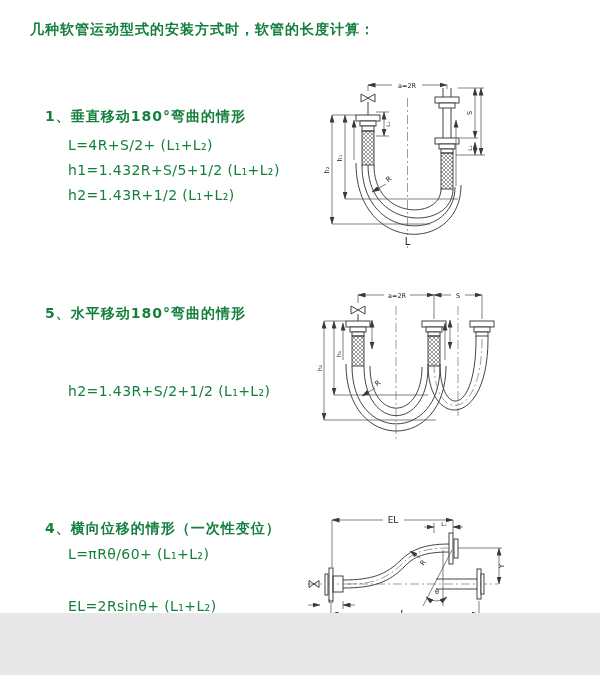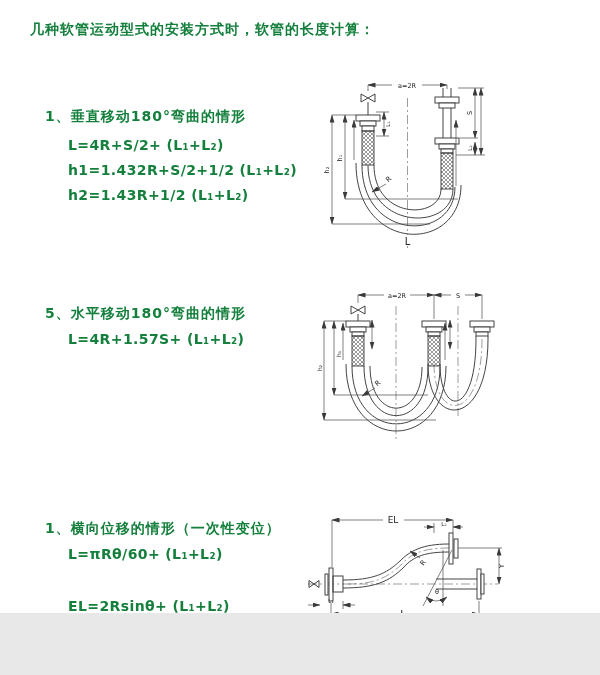--- a/index.html
+++ b/index.html
@@ -8,39 +8,39 @@
     font-family:"DejaVu Sans","Liberation Sans",sans-serif;color:#15803d;overflow:hidden;
   }
   .doc-title{
     position:absolute;left:30px;top:21px;font-size:14px;font-weight:bold;
     letter-spacing:1px;white-space:nowrap;
   }
   .sec-heading{
     position:absolute;font-size:14px;font-weight:bold;letter-spacing:1px;white-space:nowrap;
   }
   .formula{
-    position:absolute;font-size:14px;font-weight:bold;letter-spacing:0.4px;white-space:nowrap;
+    position:absolute;font-size:14px;font-weight:normal;letter-spacing:0.4px;white-space:nowrap;
   }
   svg{position:absolute;}
   svg text{font-family:"DejaVu Sans","Liberation Sans",sans-serif;fill:#222;}
   .dl{stroke:#4a4a4a;stroke-width:0.7;fill:none;}          
   .ol{stroke:#3a3a3a;stroke-width:0.95;fill:none;}          
   .fl{stroke:#3a3a3a;stroke-width:0.95;fill:#ffffff;}       
   .cl{stroke:#5a5a5a;stroke-width:0.6;fill:none;stroke-dasharray:9 3 2 3;} 
 </style>
 </head>
 <body>
 
 <div class="page">
 
   <div class="doc-title">几种软管运动型式的安装方式时，软管的长度计算：</div>
 
   <div class="sec-heading" style="left:45px;top:108px">1、垂直移动180°弯曲的情形</div>
   <div class="formula" style="left:68px;top:137px">L=4R+S/2+ (L₁+L₂)</div>
-  <div class="formula" style="left:68px;top:162px">h1=1.432R+S/2+1/2 (L₁+L₂)</div>
+  <div class="formula" style="left:68px;top:162px">h1=1.432R+S/5+1/2 (L₁+L₂)</div>
   <div class="formula" style="left:68px;top:187px">h2=1.43R+1/2 (L₁+L₂)</div>
 
   <svg style="left:310px;top:68px" width="285" height="195" viewBox="0 0 285 195">
     <defs>
       <marker id="ae1" markerUnits="userSpaceOnUse" markerWidth="8" markerHeight="5" refX="7.5" refY="2.5" orient="auto">
         <path d="M0,0 L8,2.5 L0,5 z" fill="#3a3a3a"></path>
         </marker>
       <marker id="as1" markerUnits="userSpaceOnUse" markerWidth="8" markerHeight="5" refX="0.5" refY="2.5" orient="auto">
         <path d="M8,0 L0,2.5 L8,5 z" fill="#3a3a3a"></path>
         </marker>
@@ -124,21 +124,21 @@
     <g>
       <line class="dl" x1="76" y1="116" x2="62" y2="124" marker-end="url(#ae1)"></line>
       <text font-size="7" text-anchor="middle" transform="rotate(-40 80 113)" x="80" y="113">R</text>
     </g>
 
     <rect x="93" y="167" width="10" height="11" fill="#ffffff"></rect>
     <text x="97.5" y="177" font-size="10" text-anchor="middle">L</text>
   </svg>
 
   <div class="sec-heading" style="left:45px;top:305px">5、水平移动180°弯曲的情形</div>
-  <div class="formula" style="left:68px;top:331px">L=4R+1.57S+ (L₁+L₂)</div>
+  <div class="formula" style="left:68px;top:383px">h2=1.43R+S/2+1/2 (L₁+L₂)</div>
 
   <svg style="left:310px;top:282px" width="292" height="176" viewBox="0 0 292 176">
     <defs>
       <marker id="ae2" markerUnits="userSpaceOnUse" markerWidth="8" markerHeight="5" refX="7.5" refY="2.5" orient="auto">
         <path d="M0,0 L8,2.5 L0,5 z" fill="#3a3a3a"></path>
         </marker>
       <marker id="as2" markerUnits="userSpaceOnUse" markerWidth="8" markerHeight="5" refX="0.5" refY="2.5" orient="auto">
         <path d="M8,0 L0,2.5 L8,5 z" fill="#3a3a3a"></path>
         </marker>
       <pattern id="hp2" width="4" height="4" patternUnits="userSpaceOnUse">
@@ -214,21 +214,21 @@
       <text font-size="6" text-anchor="middle" transform="rotate(-90 31 72)" x="31" y="72">h₁</text>
       <text font-size="6" text-anchor="middle" transform="rotate(-90 12 86)" x="12" y="86">h₂</text>
     </g>
 
     <g>
       <line class="dl" x1="65" y1="106" x2="52" y2="114" marker-end="url(#ae2)"></line>
       <text font-size="7" text-anchor="middle" transform="rotate(-40 69 103)" x="69" y="103">R</text>
     </g>
   </svg>
 
-  <div class="sec-heading" style="left:45px;top:520px">1、横向位移的情形（一次性变位）</div>
+  <div class="sec-heading" style="left:45px;top:520px">4、横向位移的情形（一次性变位）</div>
   <div class="formula" style="left:68px;top:546px">L=πRθ/60+ (L₁+L₂)</div>
   <div class="formula" style="left:68px;top:598px">EL=2Rsinθ+ (L₁+L₂)</div>
 
   <svg style="left:298px;top:506px" width="304" height="142" viewBox="0 0 304 142">
     <defs>
       <marker id="ae3" markerUnits="userSpaceOnUse" markerWidth="8" markerHeight="5" refX="7.5" refY="2.5" orient="auto">
         <path d="M0,0 L8,2.5 L0,5 z" fill="#3a3a3a"></path>
         </marker>
       <marker id="as3" markerUnits="userSpaceOnUse" markerWidth="8" markerHeight="5" refX="0.5" refY="2.5" orient="auto">
         <path d="M8,0 L0,2.5 L8,5 z" fill="#3a3a3a"></path>

